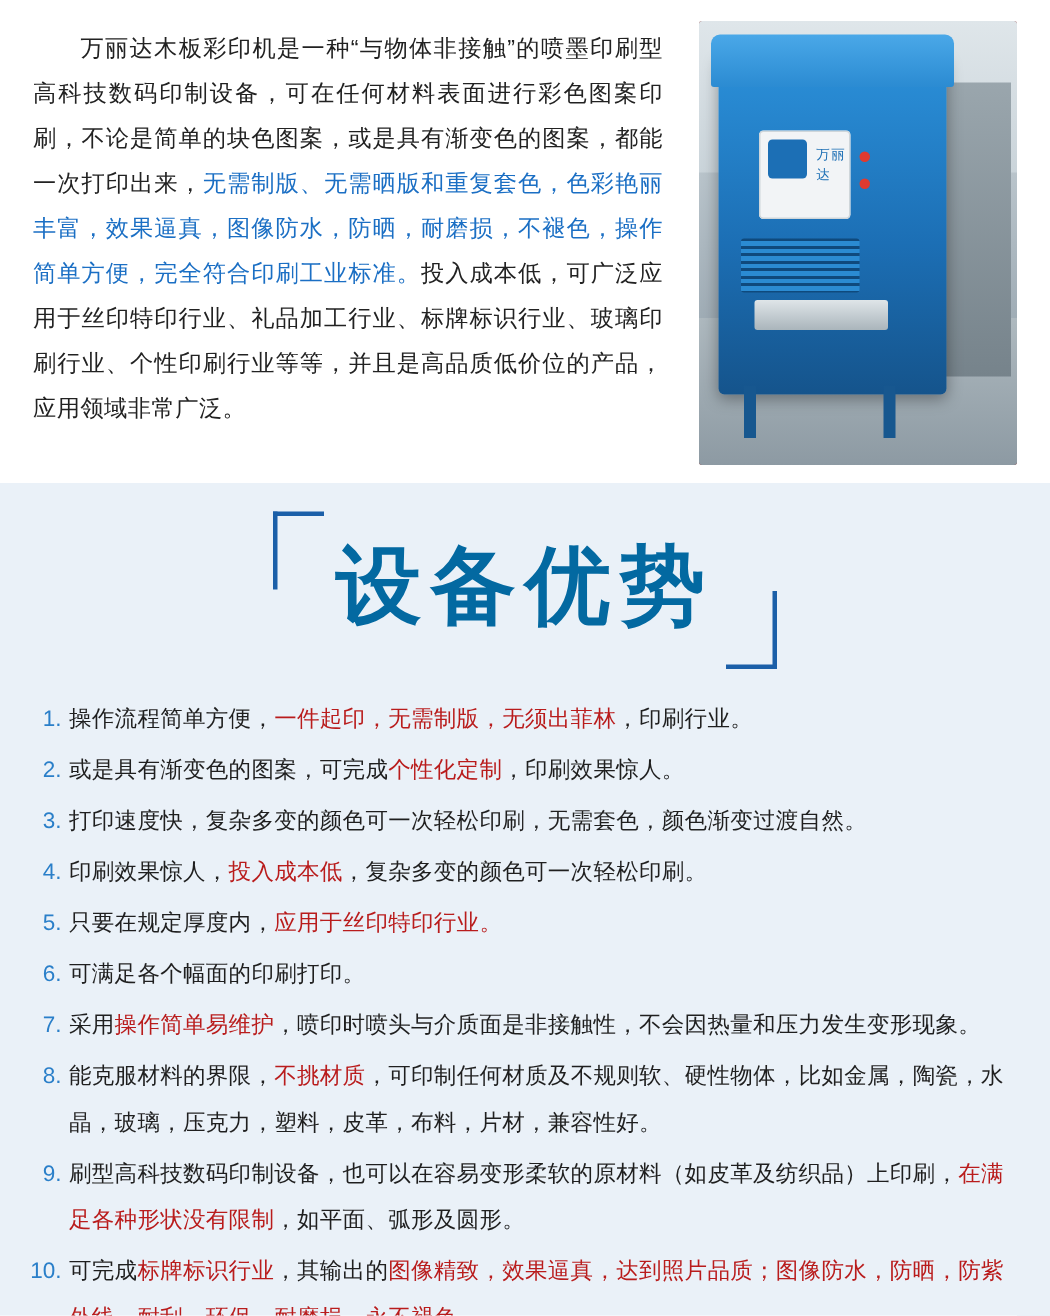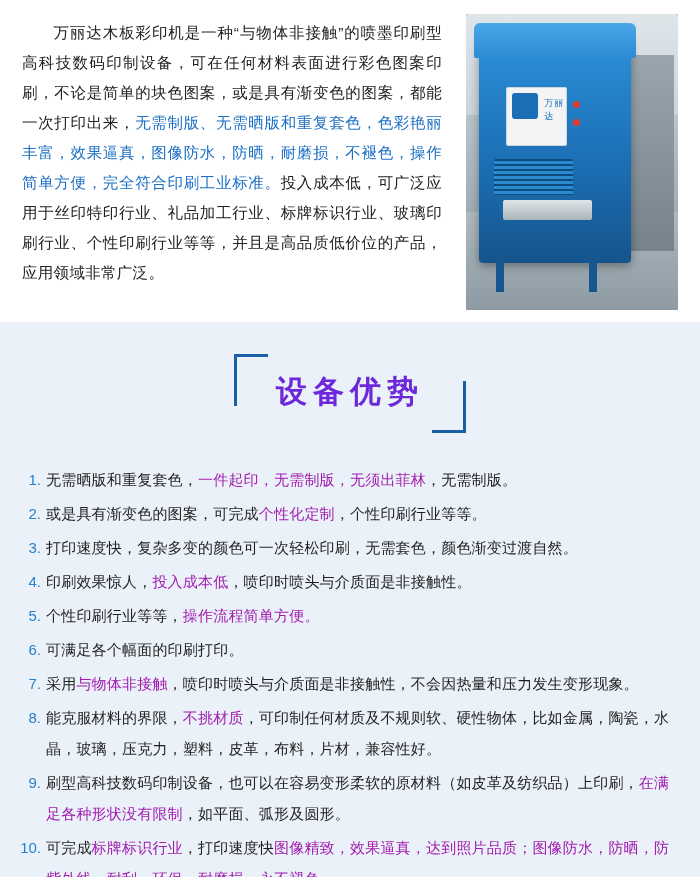--- a/index.html
+++ b/index.html
@@ -123,23 +123,23 @@
     display: flex;
     align-items: center;
     justify-content: center;
   }
   .banner-frame {
     position: relative;
     padding: 12px 34px 14px 34px;
   }
   .banner-title {
     font-family: "DejaVu Sans", "Liberation Sans", sans-serif;
-    font-size: 31px;
+    font-size: 57px;
     font-weight: bold;
-    color: #6d28d9;
+    color: #0369a1;
     letter-spacing: 6px;
     line-height: 1;
   }
   .corner {
     position: absolute;
     width: 26px;
     height: 26px;
     border-color: #1b5fa8;
     border-style: solid;
     border-width: 0;
@@ -164,21 +164,21 @@
     min-width: 30px;
     text-align: right;
     padding-right: 5px;
     flex: 0 0 auto;
     font-family: "Liberation Sans", sans-serif;
   }
   .item-text {
     flex: 1 1 auto;
     letter-spacing: 0.2px;
   }
-  .item-text .b { color: #a21caf; }
+  .item-text .b { color: #b91c1c; }
 </style>
 </head>
 <body>
 
 <div class="top-section">
 
   <div class="intro-text">
     <span class="indent"></span><span>万丽达木板彩印机是一种“与物体非接触”的喷墨印</span><span>刷型高科技数码印制设备，可在任何材料表面进行彩色图</span><span>案印刷，不论是简单的块色图案，或是具有渐变色的图案，</span><span>都能一次打印出来，</span><span class="hl-blue">无需制版、无需晒版和重复套色，色彩</span><span class="hl-blue">艳丽丰富，效果逼真，图像防水，防晒，耐磨损，不褪色，操</span><span class="hl-blue">作简单方便，完全符合印刷工业标准。</span><span>投入成本低，可广泛</span><span>应用于丝印特印行业、礼品加工行业、标牌标识行业、玻璃</span><span>印刷行业、个性印刷行业等等，并且是高品质低价位的产</span><span>品，应用领域非常广泛。</span>
   </div>
 
@@ -212,62 +212,62 @@
       <div class="corner tl"></div>
       <div class="corner br"></div>
       <div class="banner-title">设备优势</div>
     </div>
   </div>
 
   <div class="list">
 
     <div class="list-item">
       <span class="num">1.</span>
-      <span class="item-text"><span>无需晒版和重复套色，</span><span class="b">一件起印，无需制版，无须出菲林</span><span>，无需制版。</span></span>
+      <span class="item-text"><span>操作流程简单方便，</span><span class="b">一件起印，无需制版，无须出菲林</span><span>，印刷行业。</span></span>
     </div>
 
     <div class="list-item">
       <span class="num">2.</span>
-      <span class="item-text"><span>或是具有渐变色的图案，可完成</span><span class="b">个性化定制</span><span>，个性印刷行业等等。</span></span>
+      <span class="item-text"><span>或是具有渐变色的图案，可完成</span><span class="b">个性化定制</span><span>，印刷效果惊人。</span></span>
     </div>
 
     <div class="list-item">
       <span class="num">3.</span>
       <span class="item-text"><span>打印速度快，复杂多变的颜色可一次轻松印刷，无需套色，颜色渐变过渡自然。</span></span>
     </div>
 
     <div class="list-item">
       <span class="num">4.</span>
-      <span class="item-text"><span>印刷效果惊人，</span><span class="b">投入成本低</span><span>，喷印时喷头与介质面是非接触性。</span></span>
+      <span class="item-text"><span>印刷效果惊人，</span><span class="b">投入成本低</span><span>，复杂多变的颜色可一次轻松印刷。</span></span>
     </div>
 
     <div class="list-item">
       <span class="num">5.</span>
-      <span class="item-text"><span>个性印刷行业等等，</span><span class="b">操作流程简单方便。</span></span>
+      <span class="item-text"><span>只要在规定厚度内，</span><span class="b">应用于丝印特印行业。</span></span>
     </div>
 
     <div class="list-item">
       <span class="num">6.</span>
       <span class="item-text"><span>可满足各个幅面的印刷打印。</span></span>
     </div>
 
     <div class="list-item">
       <span class="num">7.</span>
-      <span class="item-text"><span>采用</span><span class="b">与物体非接触</span><span>，喷印时喷头与介质面是非接触性，不会因热量和压力发生变形现象。</span></span>
+      <span class="item-text"><span>采用</span><span class="b">操作简单易维护</span><span>，喷印时喷头与介质面是非接触性，不会因热量和压力发生变形现象。</span></span>
     </div>
 
     <div class="list-item">
       <span class="num">8.</span>
       <span class="item-text"><span>能克服材料的界限，</span><span class="b">不挑材质</span><span>，可印制任何材质及不规则软、硬性物体，比如金属，陶瓷，水晶，玻璃，压克力，塑料，皮革，布料，片材，兼容性好。</span></span>
     </div>
 
     <div class="list-item">
       <span class="num">9.</span>
       <span class="item-text"><span>刷型高科技数码印制设备，也可以在容易变形柔软的原材料（如皮革及纺织品）上印刷，</span><span class="b">在满足各种形状没有限制</span><span>，如平面、弧形及圆形。</span></span>
     </div>
 
     <div class="list-item">
       <span class="num">10.</span>
-      <span class="item-text"><span>可完成</span><span class="b">标牌标识行业</span><span>，打印速度快</span><span class="b">图像精致，效果逼真，达到照片品质；图像防水，防晒，防紫外线，耐刮，环保、耐磨损，永不褪色。</span></span>
+      <span class="item-text"><span>可完成</span><span class="b">标牌标识行业</span><span>，其输出的</span><span class="b">图像精致，效果逼真，达到照片品质；图像防水，防晒，防紫外线，耐刮，环保、耐磨损，永不褪色。</span></span>
     </div>
 
   </div>
 </div>
 
 </body></html>

